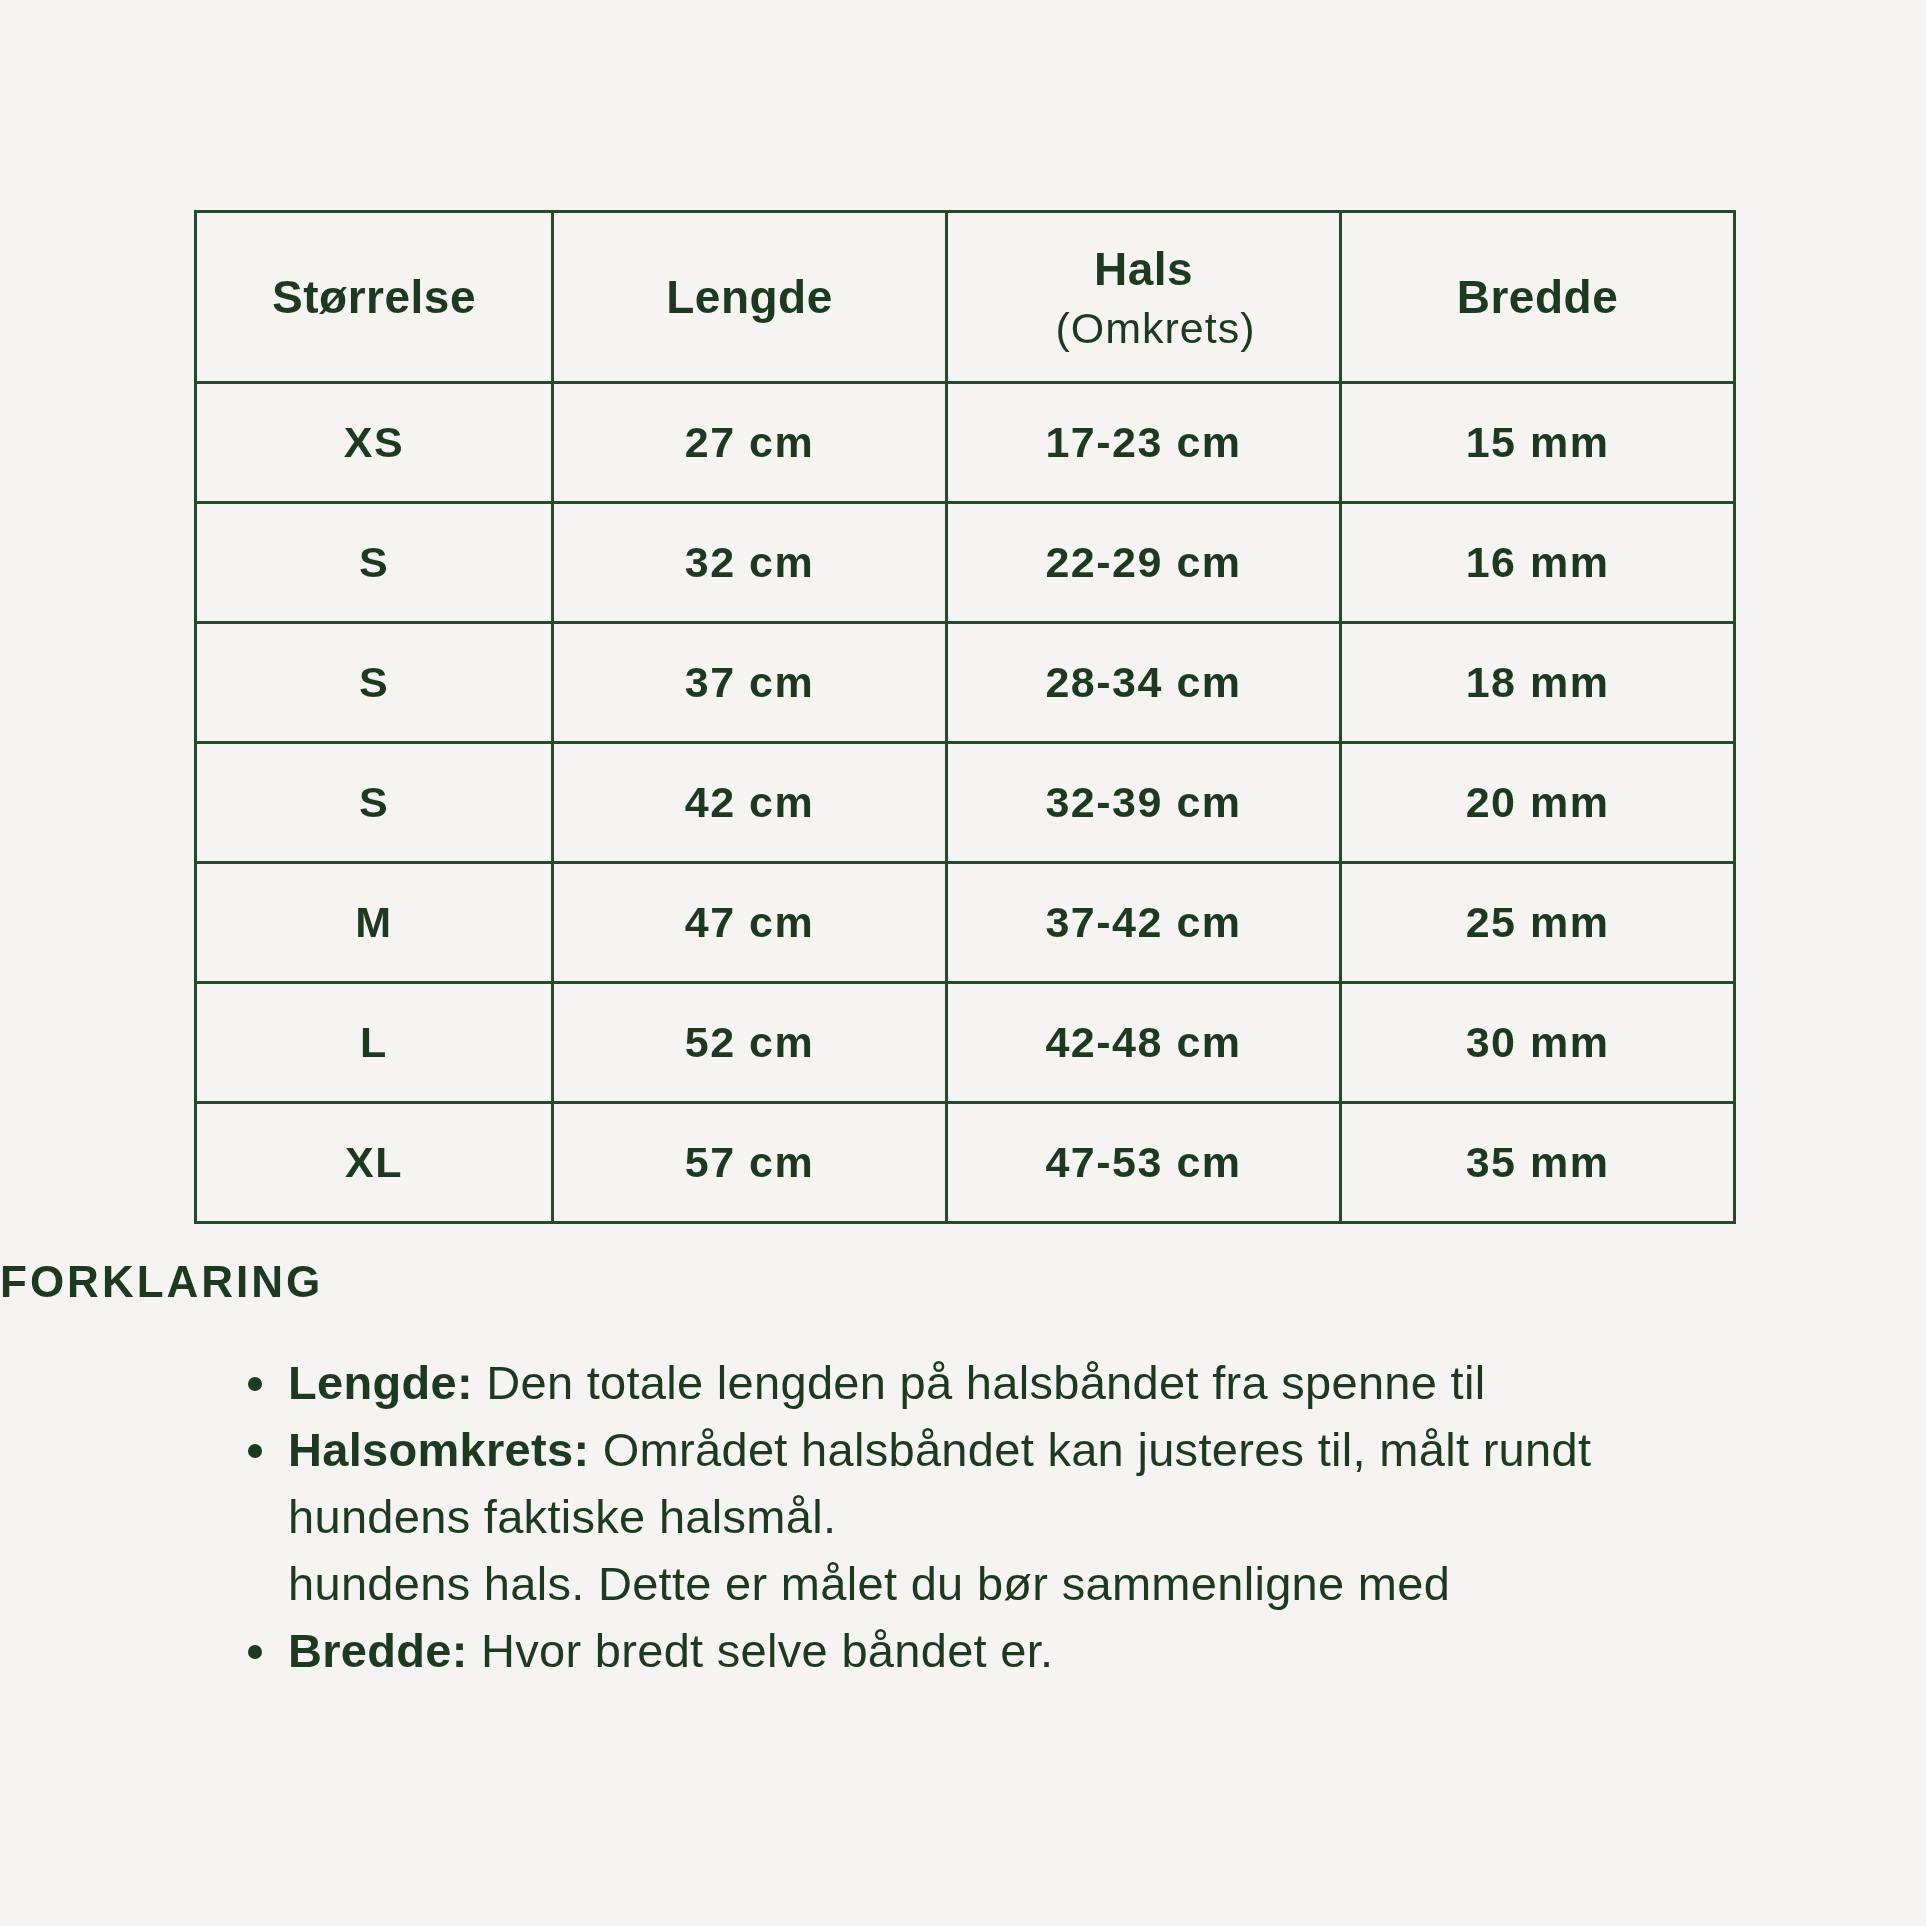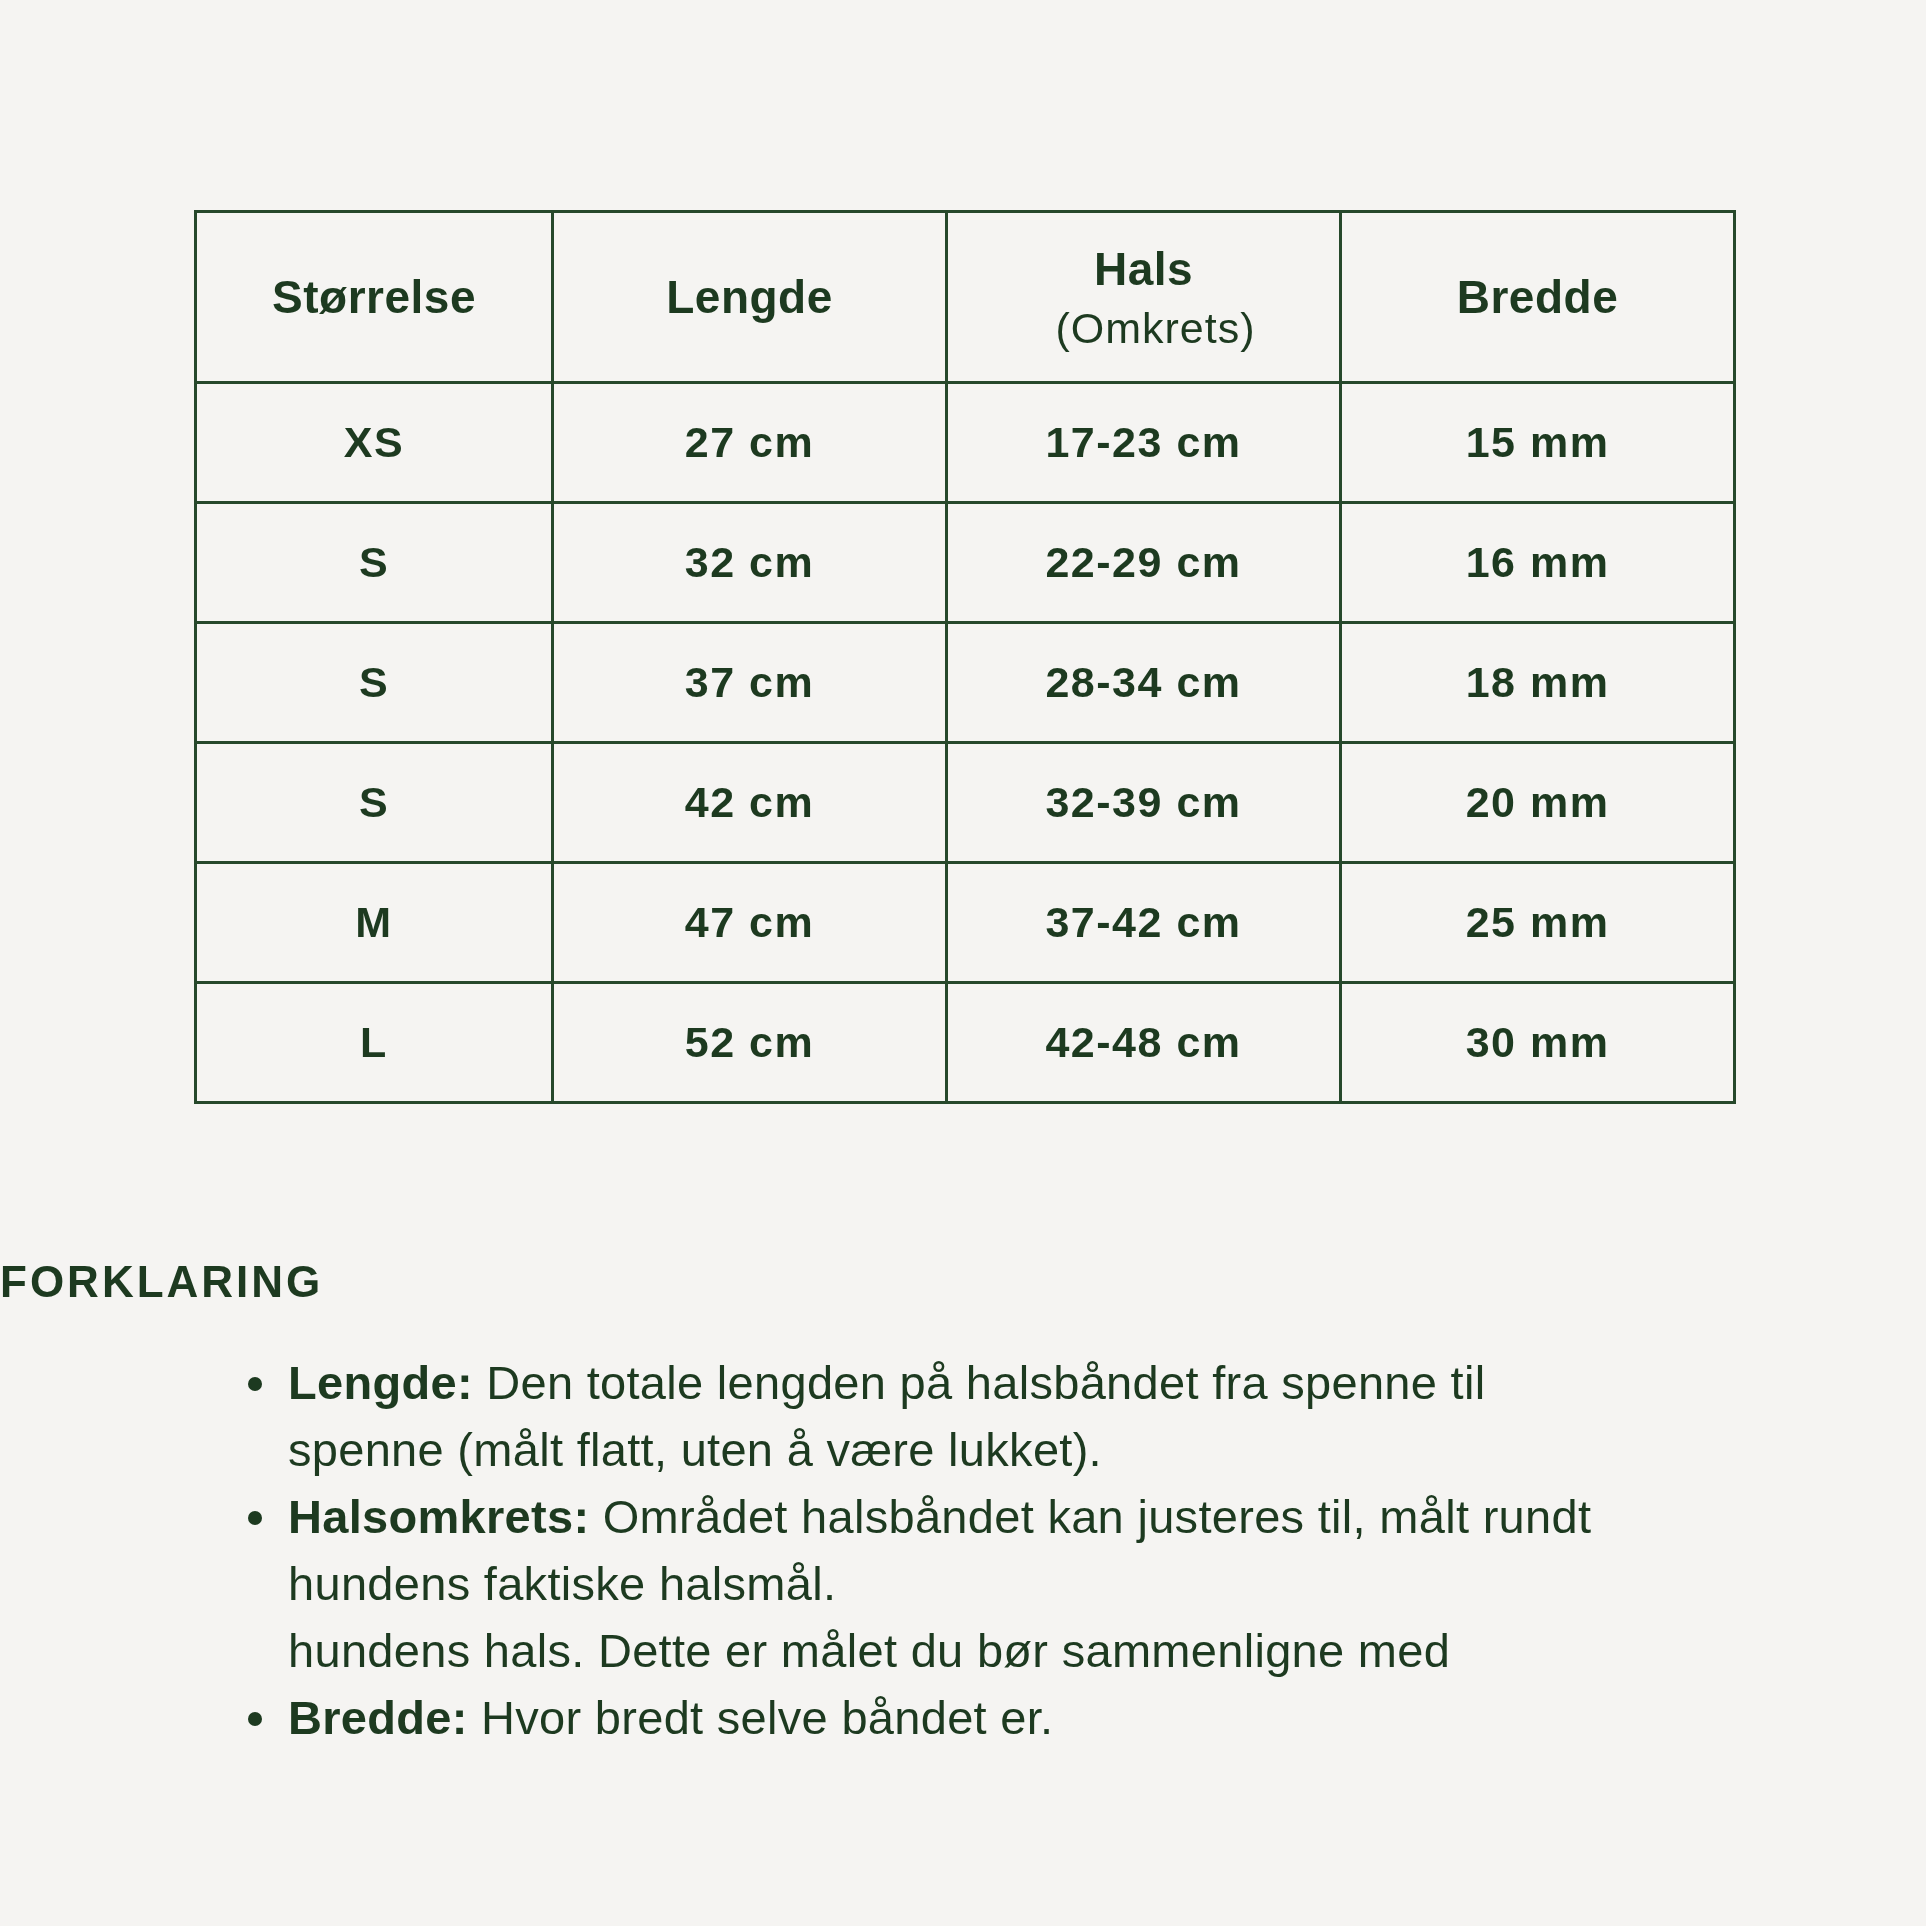--- a/index.html
+++ b/index.html
@@ -156,30 +156,35 @@
       <td>47 cm</td>
       <td>37-42 cm</td>
       <td>25 mm</td>
     </tr>
     <tr>
       <td>L</td>
       <td>52 cm</td>
       <td>42-48 cm</td>
       <td>30 mm</td>
     </tr>
+    <tr>
+      <td>XL</td>
+      <td>57 cm</td>
+      <td>47-53 cm</td>
+      <td>35 mm</td>
+    </tr>
   </tbody>
 </table>
 
 <h2 class="explanation-title">FORKLARING</h2>
 
 <ul class="explanation-list">
   <li class="explanation-item">
     <span class="bullet-dot"></span>
     <span class="line"><span class="item-label">Lengde:</span> <span class="item-text">Den totale lengden på halsbåndet fra spenne til</span></span>
-    <span class="line">spenne (målt flatt, uten å være lukket).</span>
 
   </li>
   <li class="explanation-item">
     <span class="bullet-dot"></span>
     <span class="line"><span class="item-label">Halsomkrets:</span> <span class="item-text">Området halsbåndet kan justeres til, målt rundt</span></span>
     <span class="line">hundens faktiske halsmål.</span>
     <span class="line">hundens hals. Dette er målet du bør sammenligne med</span>
   </li>
   <li class="explanation-item">
     <span class="bullet-dot"></span>

